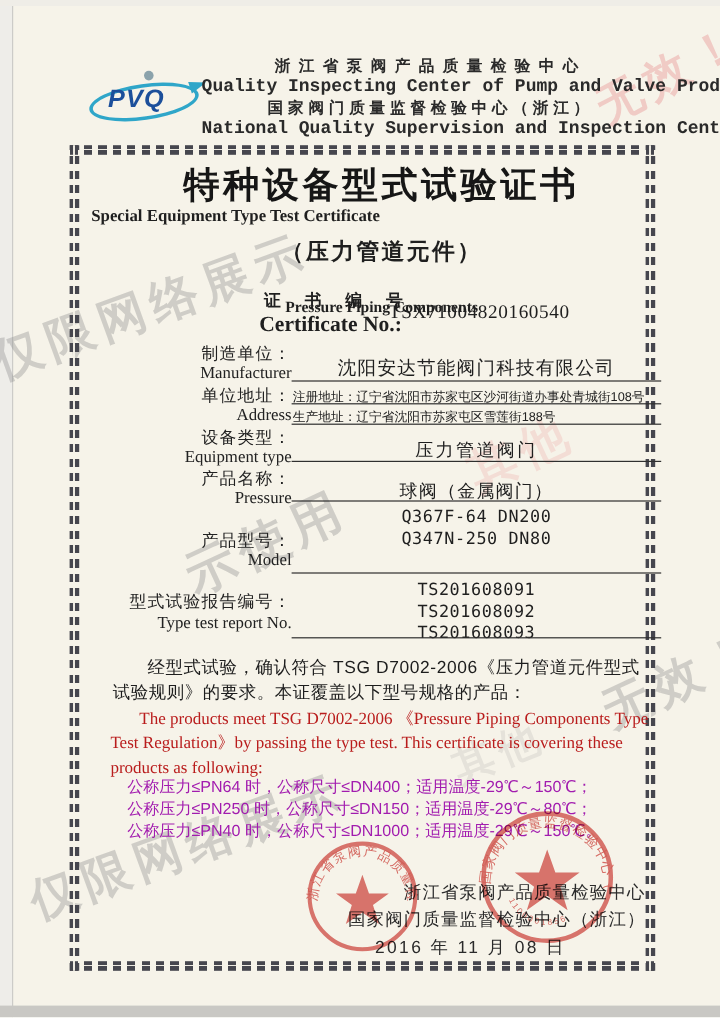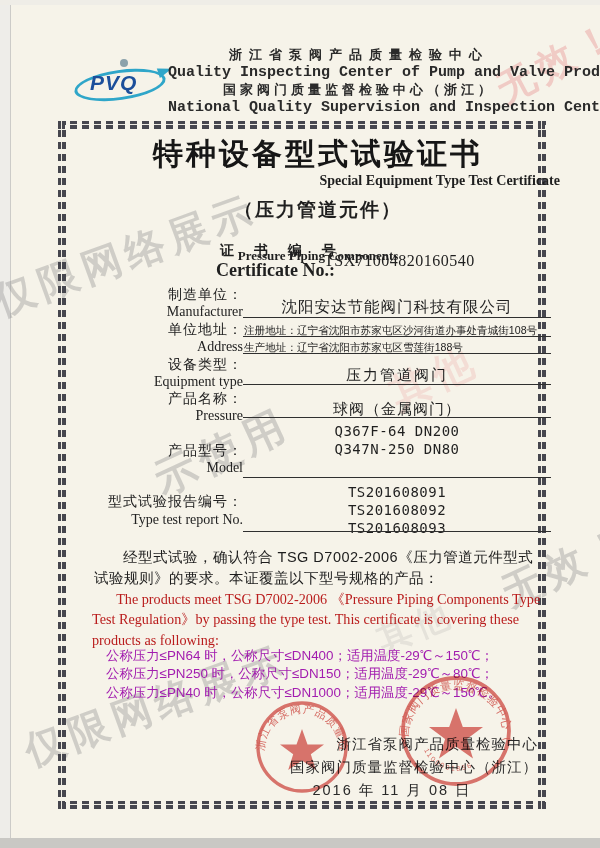--- a/index.html
+++ b/index.html
@@ -34,21 +34,21 @@
       linear-gradient(90deg, transparent 0 2.8px, rgba(246,243,233,.95) 2.8px 4.4px, transparent 4.4px),
       repeating-linear-gradient(0deg, #46464e 0 6.8px, transparent 6.8px 12px); }
   .frame-top    { left:58px; top:121px; width:488px; }
   .frame-bottom { left:58px; top:801px; width:488px; }
   .frame-left   { left:58px; top:121px; height:688px; }
   .frame-right  { left:538px; top:121px; height:688px; }
 
   .content { position:absolute; left:16px; top:0; width:600px; height:624px; z-index:5; }
 
   .title-cn  { position:absolute; left:60px; top:134px; width:484px; text-align:center; font-size:30px; font-weight:bold; letter-spacing:3px; color:#161616; font-family:"Liberation Serif", serif; }
-  .title-en  { position:absolute; left:60px; top:173px; width:484px; text-align:right; font-size:14px; font-weight:bold; font-family:"Liberation Serif", serif; }
+  .title-en  { position:absolute; left:60px; top:173px; width:484px; text-align:left; font-size:14px; font-weight:bold; font-family:"Liberation Serif", serif; }
   .title-sub-cn { position:absolute; left:60px; top:197px; width:484px; text-align:center; font-size:19px; font-weight:bold; letter-spacing:2px; }
   .title-sub-en { position:absolute; left:60px; top:224px; width:484px; text-align:center; font-size:13px; font-weight:bold; font-family:"Liberation Serif", serif;margin-top:24px; }
 
   .certno-cn { position:absolute; left:204px; top:242px; font-size:14px; font-weight:bold; letter-spacing:8px; }
   .certno-en { position:absolute; left:200px; top:260px; font-size:18px; font-weight:bold; font-family:"Liberation Serif", serif; }
   .certno-val { position:absolute; left:308px; top:252px; font-size:16px; font-family:"Liberation Serif", serif; letter-spacing:.5px; }
 
   .lab { position:absolute; left:55px; width:172px; text-align:right; font-size:14px; letter-spacing:1px; color:#222; white-space:nowrap; }
   .lab-en { font-family:"Liberation Serif", serif; letter-spacing:0; }
   .val { position:absolute; left:228px; width:306px; text-align:center; white-space:nowrap; }

